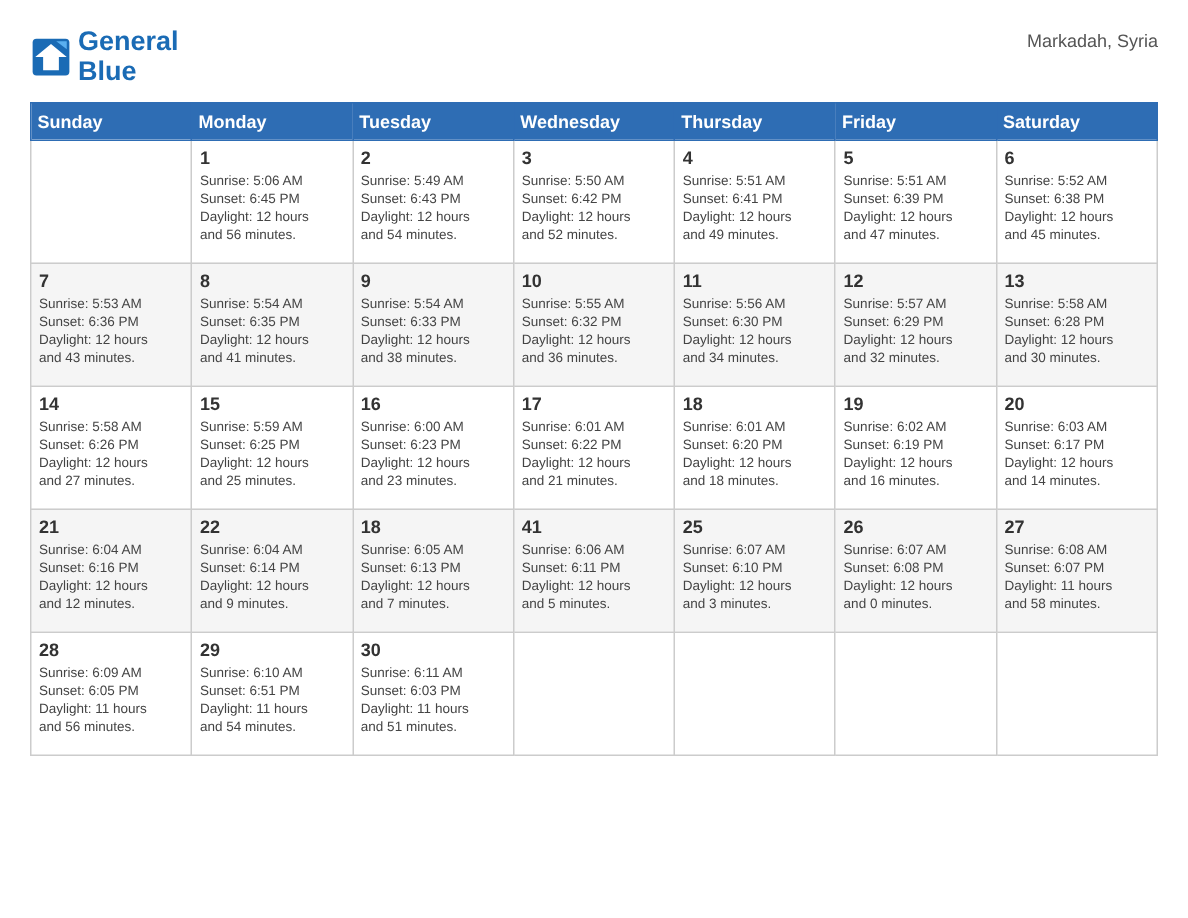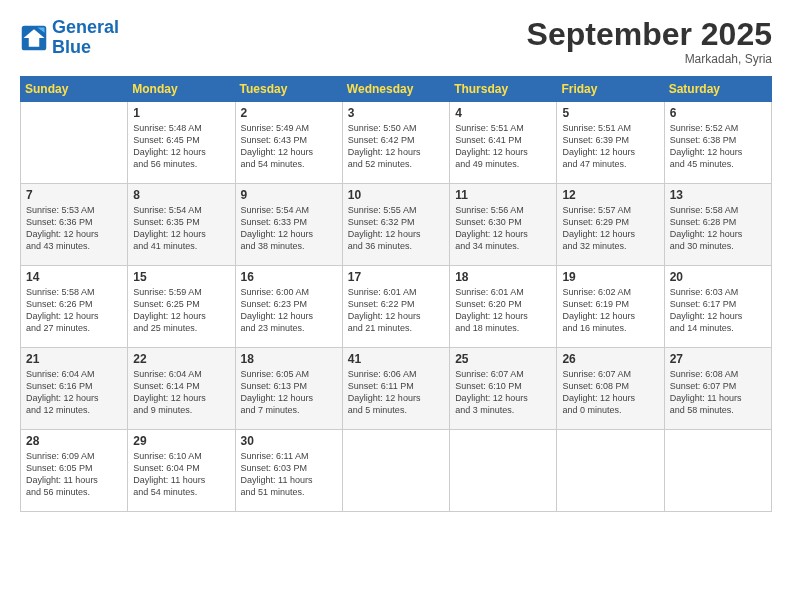--- a/index.html
+++ b/index.html
@@ -57,21 +57,21 @@
     }
     .calendar {
       flex: 1;
       border: 1px solid #ccc;
       border-collapse: collapse;
       width: 100%;
       table-layout: fixed;
     }
     .calendar th {
       background-color: #2e6db4;
-      color: #fde047;
+      color: #ffffff;
       font-size: 12px;
       font-weight: bold;
       padding: 5px 4px;
       text-align: left;
       border: 1px solid #2e6db4;
     }
     .calendar td {
       border: 1px solid #ccc;
       vertical-align: top;
       padding: 4px 5px;
@@ -108,21 +108,20 @@
         <rect x="2" y="2" width="28" height="28" rx="3" fill="#1a6bb5"></rect>
         <polygon points="16,6 28,16 22,16 22,26 10,26 10,16 4,16" fill="white"></polygon>
         <polygon points="20,4 28,10 28,4" fill="#5ab0f0"></polygon>
       </svg>
       <div class="logo-text">
         <div><span>General</span></div>
         <div style="color:#1a6bb5;">Blue</div>
       </div>
     </div>
     <div class="title-block">
-      <div class="month-title">September 2025</div>
       <div class="location">Markadah, Syria</div>
     </div>
   </div>
 
   <table class="calendar">
     <thead>
       <tr>
       <th>Sunday</th>
           <th>Monday</th>
           <th>Tuesday</th>
@@ -130,21 +129,21 @@
           <th>Thursday</th>
           <th>Friday</th>
           <th>Saturday</th>
         </tr>
     </thead>
     <tbody id="calendar-body">
     <tr>
           <td class="empty-cell"></td>
           <td>
             <span class="day-num">1</span>
-            <div class="day-info" style="white-space: pre-line;">Sunrise: 5:48 AM
+            <div class="day-info" style="white-space: pre-line;">Sunrise: 5:06 AM
 Sunset: 6:45 PM
 Daylight: 12 hours
 and 56 minutes.</div>
           </td>
           <td>
             <span class="day-num">2</span>
             <div class="day-info" style="white-space: pre-line;">Sunrise: 5:49 AM
 Sunset: 6:43 PM
 Daylight: 12 hours
 and 54 minutes.</div>
@@ -335,21 +334,21 @@
           <td>
             <span class="day-num">28</span>
             <div class="day-info" style="white-space: pre-line;">Sunrise: 6:09 AM
 Sunset: 6:05 PM
 Daylight: 11 hours
 and 56 minutes.</div>
           </td>
           <td>
             <span class="day-num">29</span>
             <div class="day-info" style="white-space: pre-line;">Sunrise: 6:10 AM
-Sunset: 6:04 PM
+Sunset: 6:51 PM
 Daylight: 11 hours
 and 54 minutes.</div>
           </td>
           <td>
             <span class="day-num">30</span>
             <div class="day-info" style="white-space: pre-line;">Sunrise: 6:11 AM
 Sunset: 6:03 PM
 Daylight: 11 hours
 and 51 minutes.</div>
           </td>

